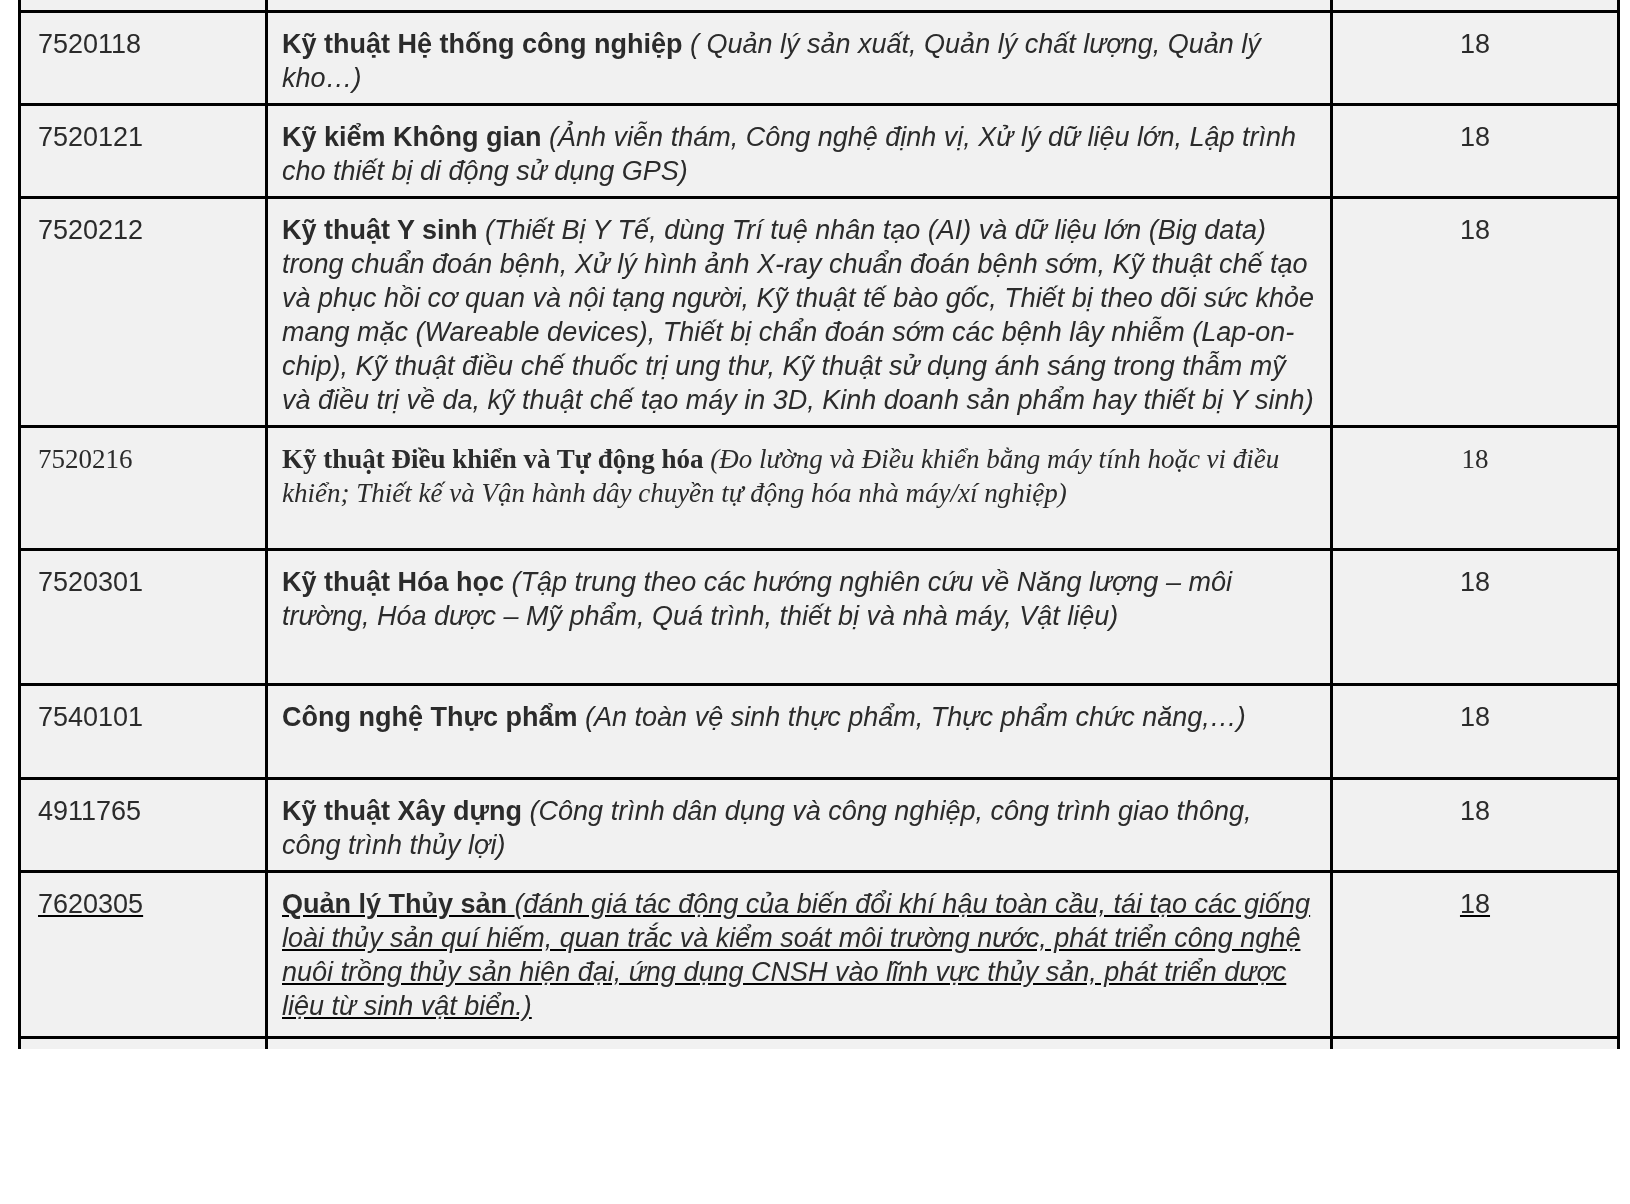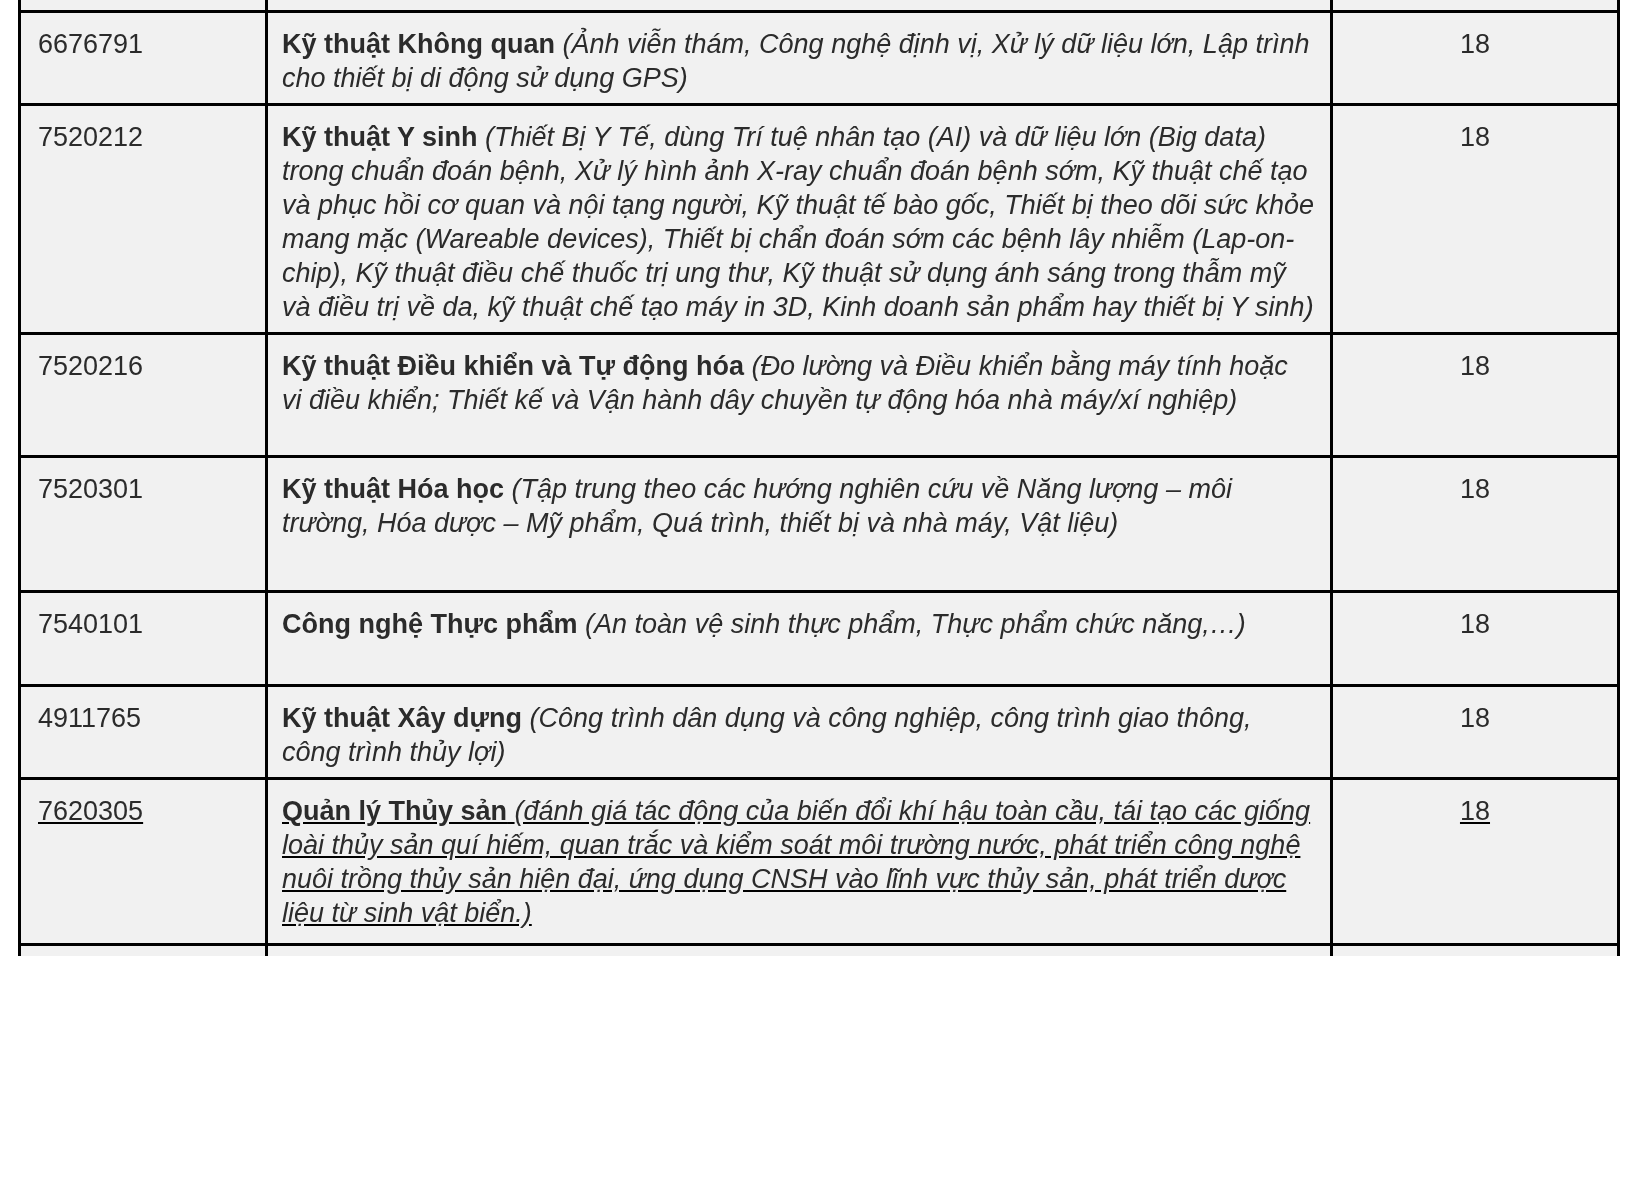--- a/index.html
+++ b/index.html
@@ -62,31 +62,36 @@
       <col style="width:247px">
       <col style="width:1065px">
       <col style="width:287px">
     </colgroup>
     <tbody id="table-body">
         <tr class="partial-top">
           <td class="code"></td>
           <td class="program"></td>
           <td class="score"></td>
         </tr>
+        <tr style="height: 91px;">
+          <td class="code">7520118</td>
+          <td class="program"><span class="name">Kỹ thuật Hệ thống công nghiệp</span> <span class="desc">( Quản lý sản xuất,  Quản lý chất lượng, Quản lý kho…)</span></td>
+          <td class="score">18</td>
+        </tr>
         <tr style="height: 92px;">
-          <td class="code">6676791</td>
-          <td class="program"><span class="name">Kỹ thuật Không quan</span> <span class="desc">(Ảnh viễn thám, Công nghệ định vị, Xử lý dữ liệu lớn, Lập trình cho thiết bị di động sử dụng GPS)</span></td>
+          <td class="code">7520121</td>
+          <td class="program"><span class="name">Kỹ kiểm Không gian</span> <span class="desc">(Ảnh viễn thám, Công nghệ định vị, Xử lý dữ liệu lớn, Lập trình cho thiết bị di động sử dụng GPS)</span></td>
           <td class="score">18</td>
         </tr>
         <tr style="height: 199px;">
           <td class="code">7520212</td>
           <td class="program"><span class="name">Kỹ thuật Y sinh</span> <span class="desc">(Thiết Bị Y Tế, dùng Trí tuệ nhân tạo (AI) và dữ liệu lớn (Big data) trong chuẩn đoán bệnh, Xử lý hình ảnh X-ray chuẩn đoán bệnh sớm, Kỹ thuật chế tạo và phục hồi cơ quan và nội tạng người, Kỹ thuật tế bào gốc, Thiết bị theo dõi sức khỏe mang mặc (Wareable devices), Thiết bị chẩn đoán sớm các bệnh lây nhiễm (Lap-on-chip), Kỹ thuật điều chế thuốc trị ung thư, Kỹ thuật sử dụng ánh sáng trong thẫm mỹ và điều trị về da, kỹ thuật chế tạo máy in 3D, Kinh doanh sản phẩm hay thiết bị Y sinh)</span></td>
           <td class="score">18</td>
         </tr>
-        <tr style="height: 123px;">
+        <tr style="height: 123px; font-family: Liberation Serif, serif;">
           <td class="code">7520216</td>
           <td class="program"><span class="name">Kỹ thuật Điều khiển và Tự động hóa</span> <span class="desc">(Đo lường và Điều khiển bằng máy tính hoặc vi điều khiển; Thiết kế và Vận hành dây chuyền tự động hóa nhà máy/xí nghiệp)</span></td>
           <td class="score">18</td>
         </tr>
         <tr style="height: 135px;">
           <td class="code">7520301</td>
           <td class="program"><span class="name">Kỹ thuật Hóa học</span> <span class="desc">(Tập trung theo các hướng nghiên cứu về Năng lượng – môi trường, Hóa dược – Mỹ phẩm, Quá trình, thiết bị và nhà máy, Vật liệu)</span></td>
           <td class="score">18</td>
         </tr>
         <tr style="height: 94px;">

